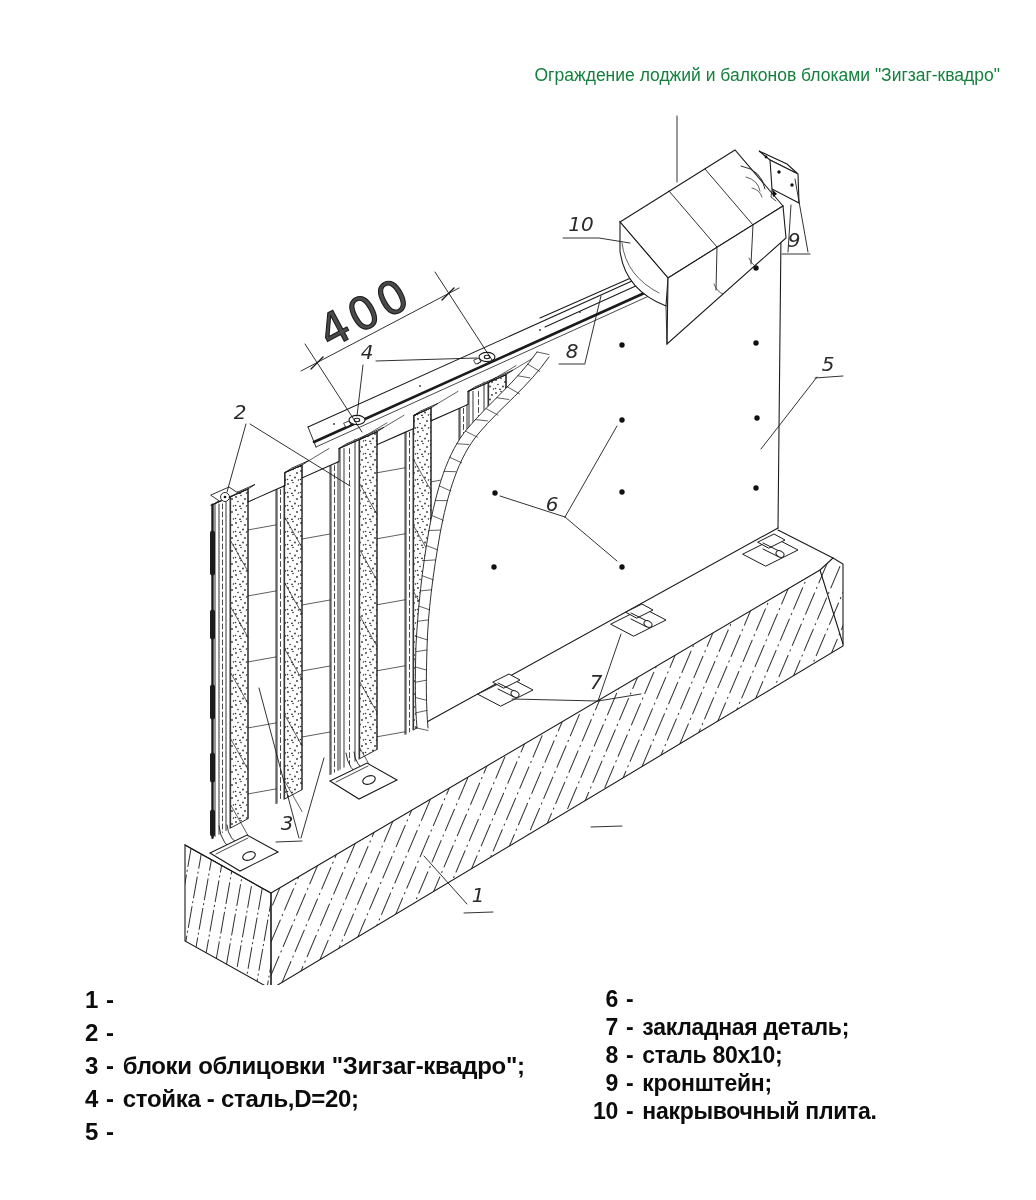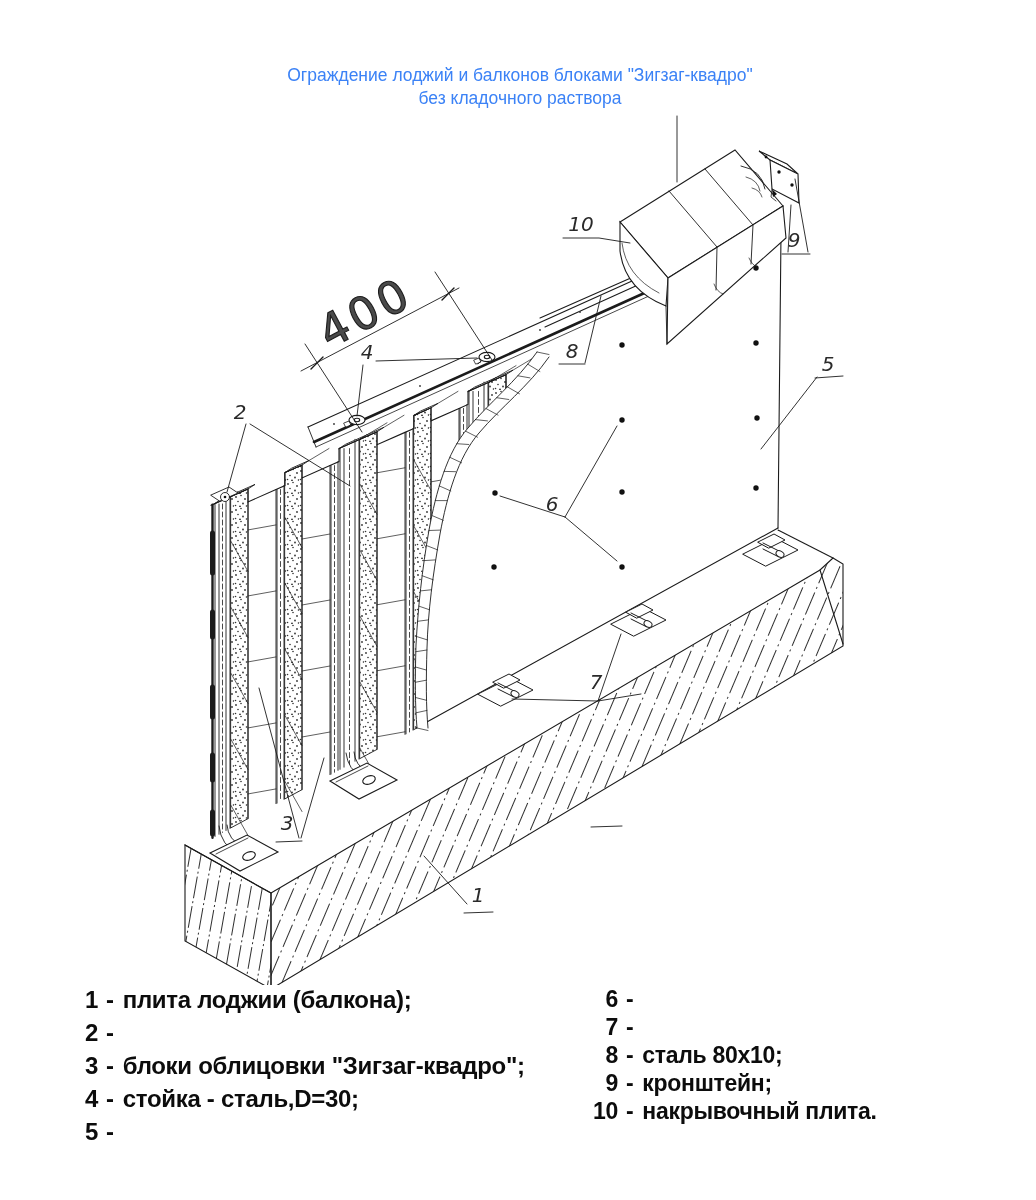--- a/index.html
+++ b/index.html
@@ -1,19 +1,19 @@
 <!DOCTYPE html>
 <html><head>
 <meta charset="utf-8">
 <style>
   html,body{margin:0;padding:0;background:#fff;}
   .page{position:relative;width:1036px;height:1200px;background:#fff;overflow:hidden;
         font-family:"Liberation Sans",sans-serif;color:#1b1b1b;}
-  .title{position:absolute;left:0;top:64px;width:1000px;text-align:center;
-         font-size:17.5px;line-height:23px;color:#3b82f6;margin-left:20px;}
+  .title{position:absolute;left:0;top:64px;width:1000px;text-align:right;
+         font-size:17.5px;line-height:23px;color:#15803d;}
   .drawing{position:absolute;left:0;top:0;}
   .legend{position:absolute;left:0;top:986px;width:1036px;font-weight:bold;color:#0c0c0c;}
   .legend-col{position:absolute;top:0;}
   .legend-col.left{left:64px;}
   .legend-col.right{left:568px;}
   .legend-row{display:flex;align-items:baseline;font-size:24px;letter-spacing:-0.3px;white-space:nowrap;}
   .legend-col.left .legend-row{height:33px;}
   .legend-col.right .legend-row{height:28px;font-size:23px;}
   .legend-row .num{width:34px;text-align:right;flex:0 0 auto;}
   .legend-col.right .legend-row .num{width:50px;}
@@ -21,21 +21,20 @@
   svg text.callout{font-family:"DejaVu Sans",sans-serif;font-style:italic;font-size:20px;fill:#2a2a2a;}
   svg text.dim{font-family:"DejaVu Sans",sans-serif;font-size:45px;fill:#4a4a4a;letter-spacing:4px;}
 </style>
 </head>
 <body>
 
 <div class="page">
 
   <div class="title">
     <div>Ограждение лоджий и балконов блоками "Зигзаг-квадро"</div>
-    <div>без кладочного раствора</div>
   </div>
 
   <svg class="drawing" width="1036" height="985" viewBox="0 0 1036 985">
     <defs>
       <pattern id="hA" width="13" height="34" patternUnits="userSpaceOnUse" patternTransform="rotate(23)">
         <path d="M6.5,0 V34" stroke="#2e2e2e" stroke-width="1" stroke-dasharray="13 4 2 4" fill="none"></path>
       </pattern>
       <pattern id="hB" width="11" height="30" patternUnits="userSpaceOnUse" patternTransform="rotate(10)">
         <path d="M5.5,0 V30" stroke="#2e2e2e" stroke-width="1" stroke-dasharray="11 3 2 3" fill="none"></path>
       </pattern>
@@ -352,49 +351,49 @@
         </g>
       <text class="dim" x="366" y="328" text-anchor="middle" transform="rotate(-28 366 314)">400</text>
     </g>
   </svg>
 
   <div class="legend">
     <div class="legend-col left" id="legend-left">
         <div class="legend-row">
           <span class="num">1</span>
           <span class="sep">-</span>
-          <span class="txt">плита лоджии (балкона);</span>
         </div>
         <div class="legend-row">
           <span class="num">2</span>
           <span class="sep">-</span>
         </div>
         <div class="legend-row">
           <span class="num">3</span>
           <span class="sep">-</span>
           <span class="txt">блоки облицовки "Зигзаг-квадро";</span>
         </div>
         <div class="legend-row">
           <span class="num">4</span>
           <span class="sep">-</span>
-          <span class="txt">стойка - сталь,D=30;</span>
+          <span class="txt">стойка - сталь,D=20;</span>
         </div>
         <div class="legend-row">
           <span class="num">5</span>
           <span class="sep">-</span>
         </div>
       </div>
     <div class="legend-col right" id="legend-right">
         <div class="legend-row">
           <span class="num">6</span>
           <span class="sep">-</span>
         </div>
         <div class="legend-row">
           <span class="num">7</span>
           <span class="sep">-</span>
+          <span class="txt">закладная деталь;</span>
         </div>
         <div class="legend-row">
           <span class="num">8</span>
           <span class="sep">-</span>
           <span class="txt">сталь 80x10;</span>
         </div>
         <div class="legend-row">
           <span class="num">9</span>
           <span class="sep">-</span>
           <span class="txt">кронштейн;</span>

